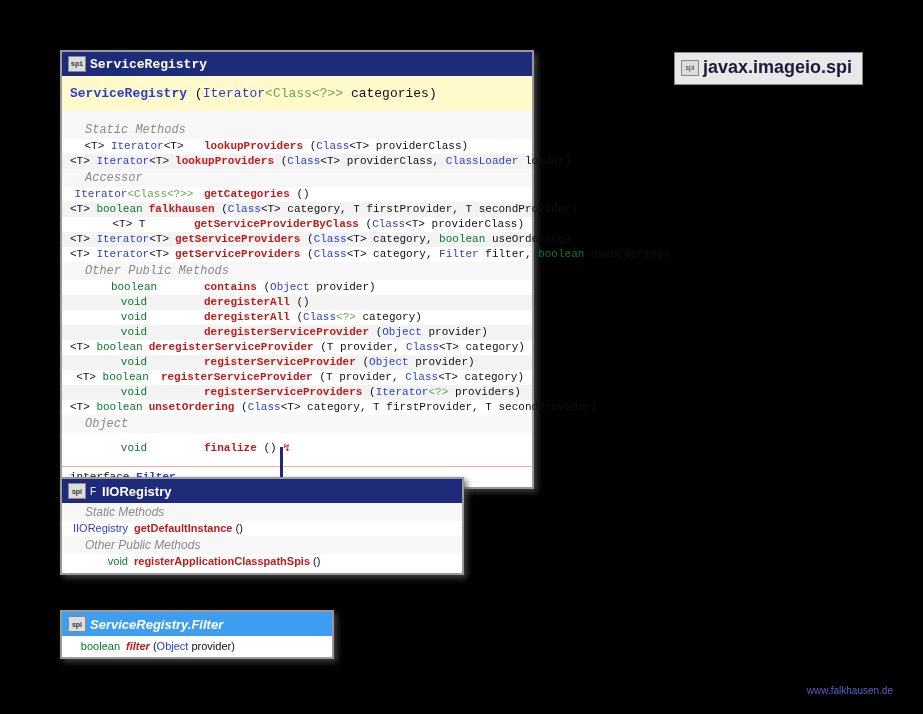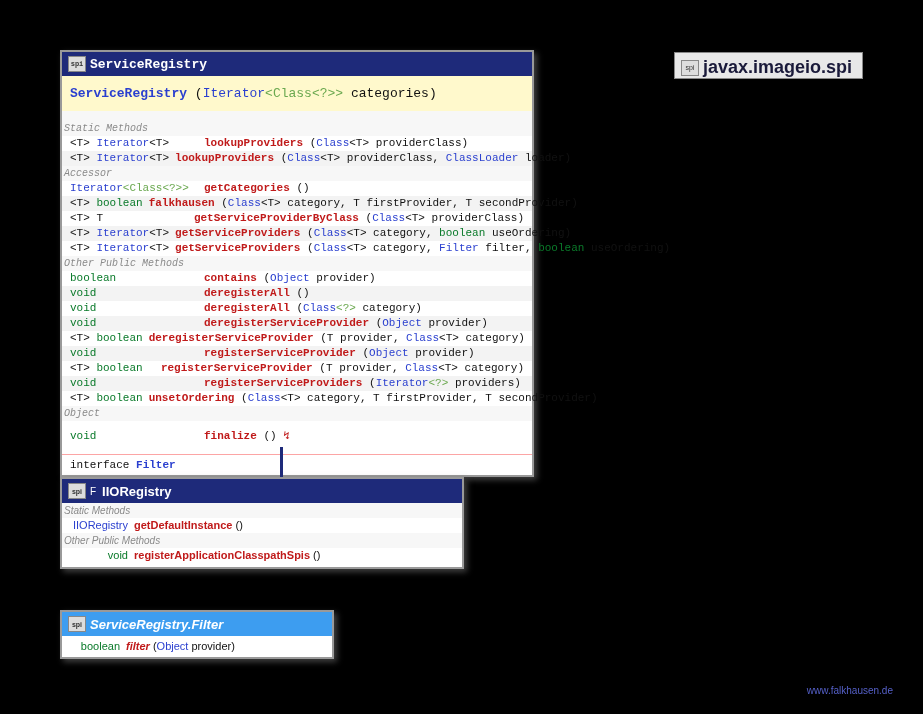--- a/index.html
+++ b/index.html
@@ -11,21 +11,21 @@
     width: 923px;
     height: 714px;
     position: relative;
     overflow: hidden;
   }
   .pkg-title {
     position: absolute;
     top: 52px;
     right: 60px;
     background: #e8e8e8;
-    padding: 4px 10px 0 6px;
+    padding: 4px 10px 6px 6px;
     border: 1px solid #888;
     display: flex;
     align-items: center;
     gap: 4px;
     box-shadow: 2px 2px 4px rgba(0,0,0,0.6);
   }
   .pkg-title .pkg-label {
     font-size: 18px;
     font-weight: bold;
     color: #1a1a3a;
@@ -67,34 +67,34 @@
     vertical-align: super;
   }
   .constructor-row {
     background: #fff9cc;
     padding: 10px 8px;
     font-size: 13px;
   }
   .section-label {
     color: #8a8a8a;
     font-style: italic;
-    font-size: 10px;
-    padding: 2px 2px;
+    font-size: 12px;
+    padding: 2px 23px;
     background: #f7f7f7;
   }
   .row {
     display: flex;
     font-size: 11px;
     line-height: 15px;
     padding: 0 8px;
   }
   .row.alt { background: #f3f3f3; }
   .ret {
     width: 128px;
-    text-align: left;
+    text-align: center;
     padding-right: 6px;
     white-space: nowrap;
   }
   .sig { flex: 1; white-space: nowrap; }
   .c-type  { color: #2a3fcf; }       
   .c-name  { color: #c01a1a; font-weight: bold; }  
   .c-kw    { color: #0a7a2a; }       
   .c-generic { color: #6aa84f; }     
   .c-plain { color: #111; }
   .filter-link { color: #2a3fcf; font-weight: bold; }

